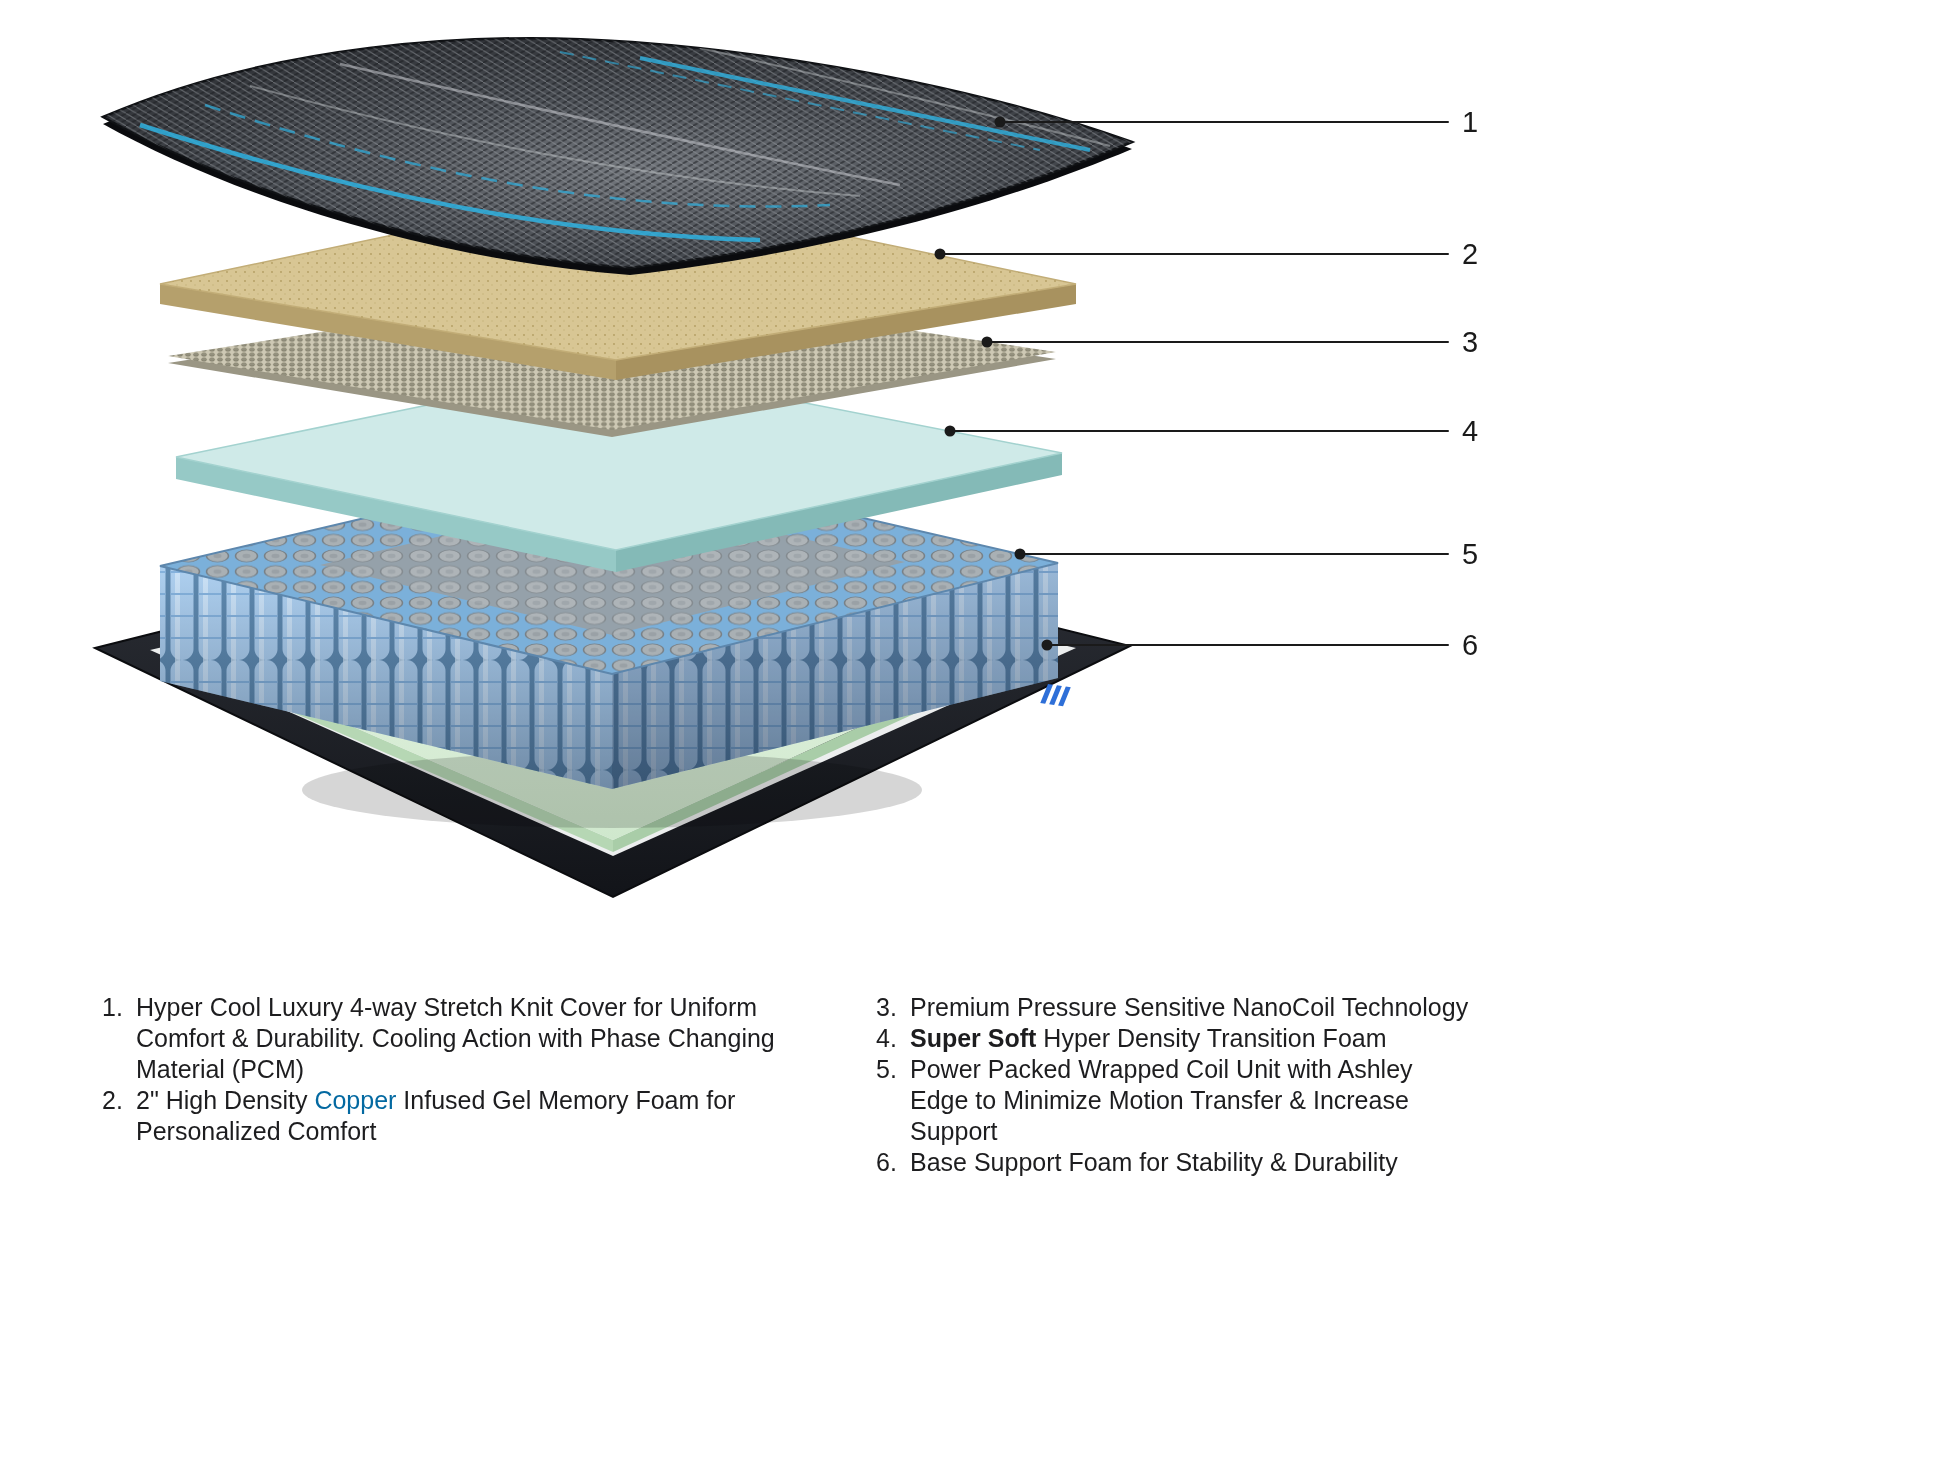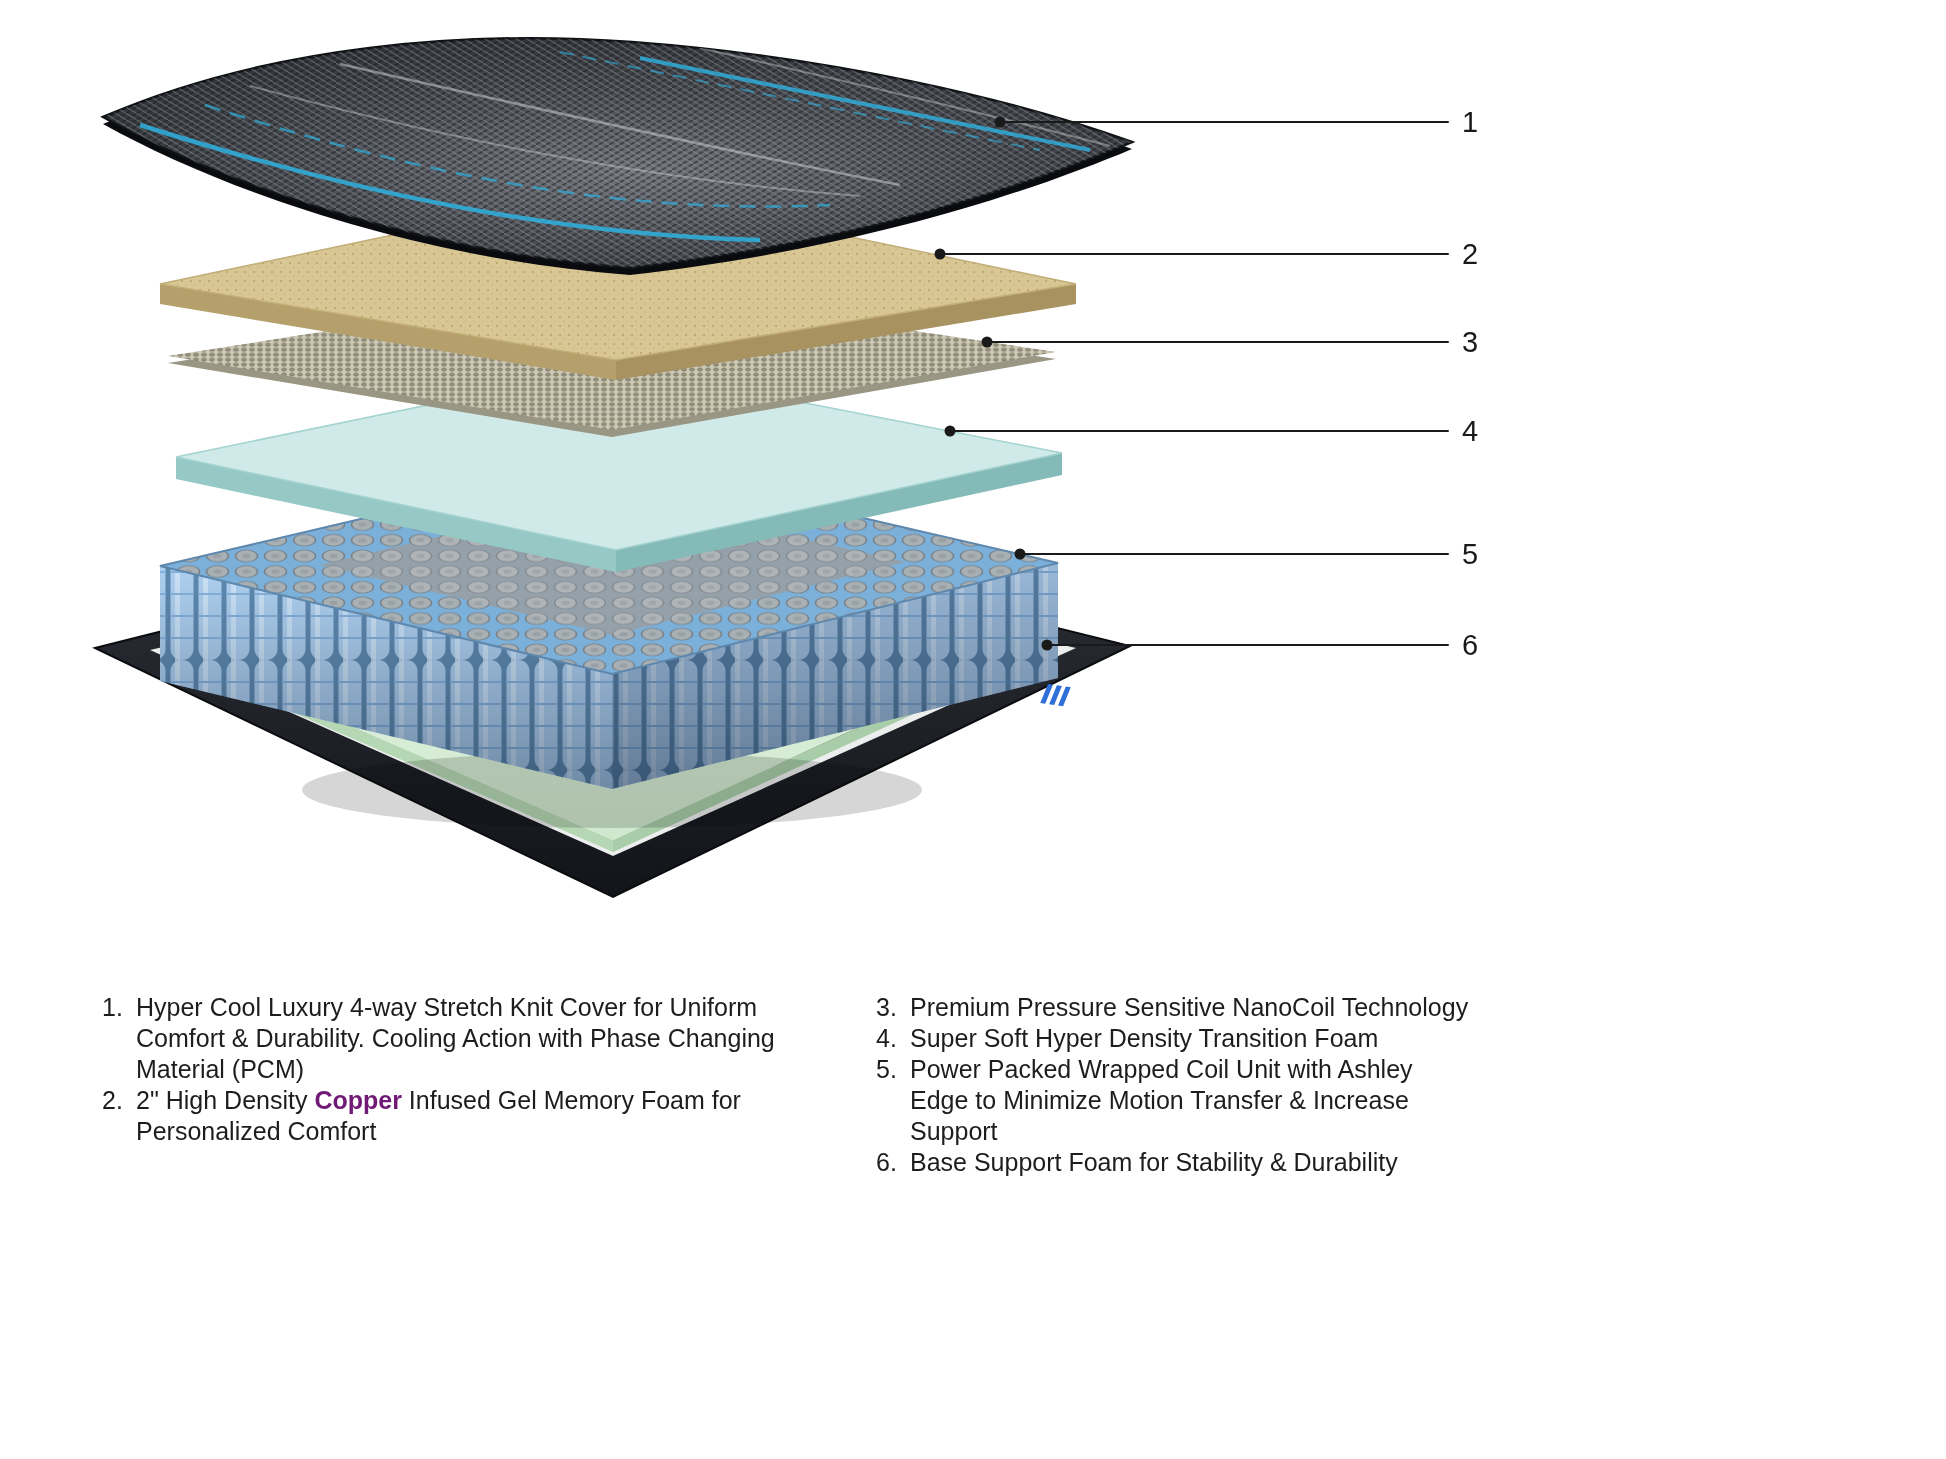--- a/index.html
+++ b/index.html
@@ -6,22 +6,22 @@
   .page{position:relative;width:1946px;height:1459px;background:#ffffff;overflow:hidden;
         font-family:"Liberation Sans",sans-serif;}
   svg.diagram{position:absolute;left:0;top:0;}
   .callout-num{font-size:29px;fill:#1a1a1a;font-family:"Liberation Sans",sans-serif;}
   .legend-col{position:absolute;color:#1d1d1f;font-size:25px;line-height:31px;}
   .legend-left{left:102px;top:992px;width:736px;}
   .legend-right{left:876px;top:992px;width:600px;}
   .legend-item{display:flex;align-items:flex-start;}
   .legend-item .num{flex:0 0 34px;}
   .legend-item .txt{flex:1;}
-  .copper{color:#701a75;font-weight:bold;}
-  .bold{font-weight:normal;margin-top:28px;}
+  .copper{color:#0369a1;font-weight:normal;}
+  .bold{font-weight:bold;margin-top:28px;}
 </style>
 </head>
 <body>
 
 <div class="page">
 
   <svg class="diagram" width="1946" height="1459" viewBox="0 0 1946 1459">
     <defs>
       <radialGradient id="coverGrad" cx="52%" cy="58%" r="75%">
         <stop offset="0%" stop-color="#74787e"></stop>

